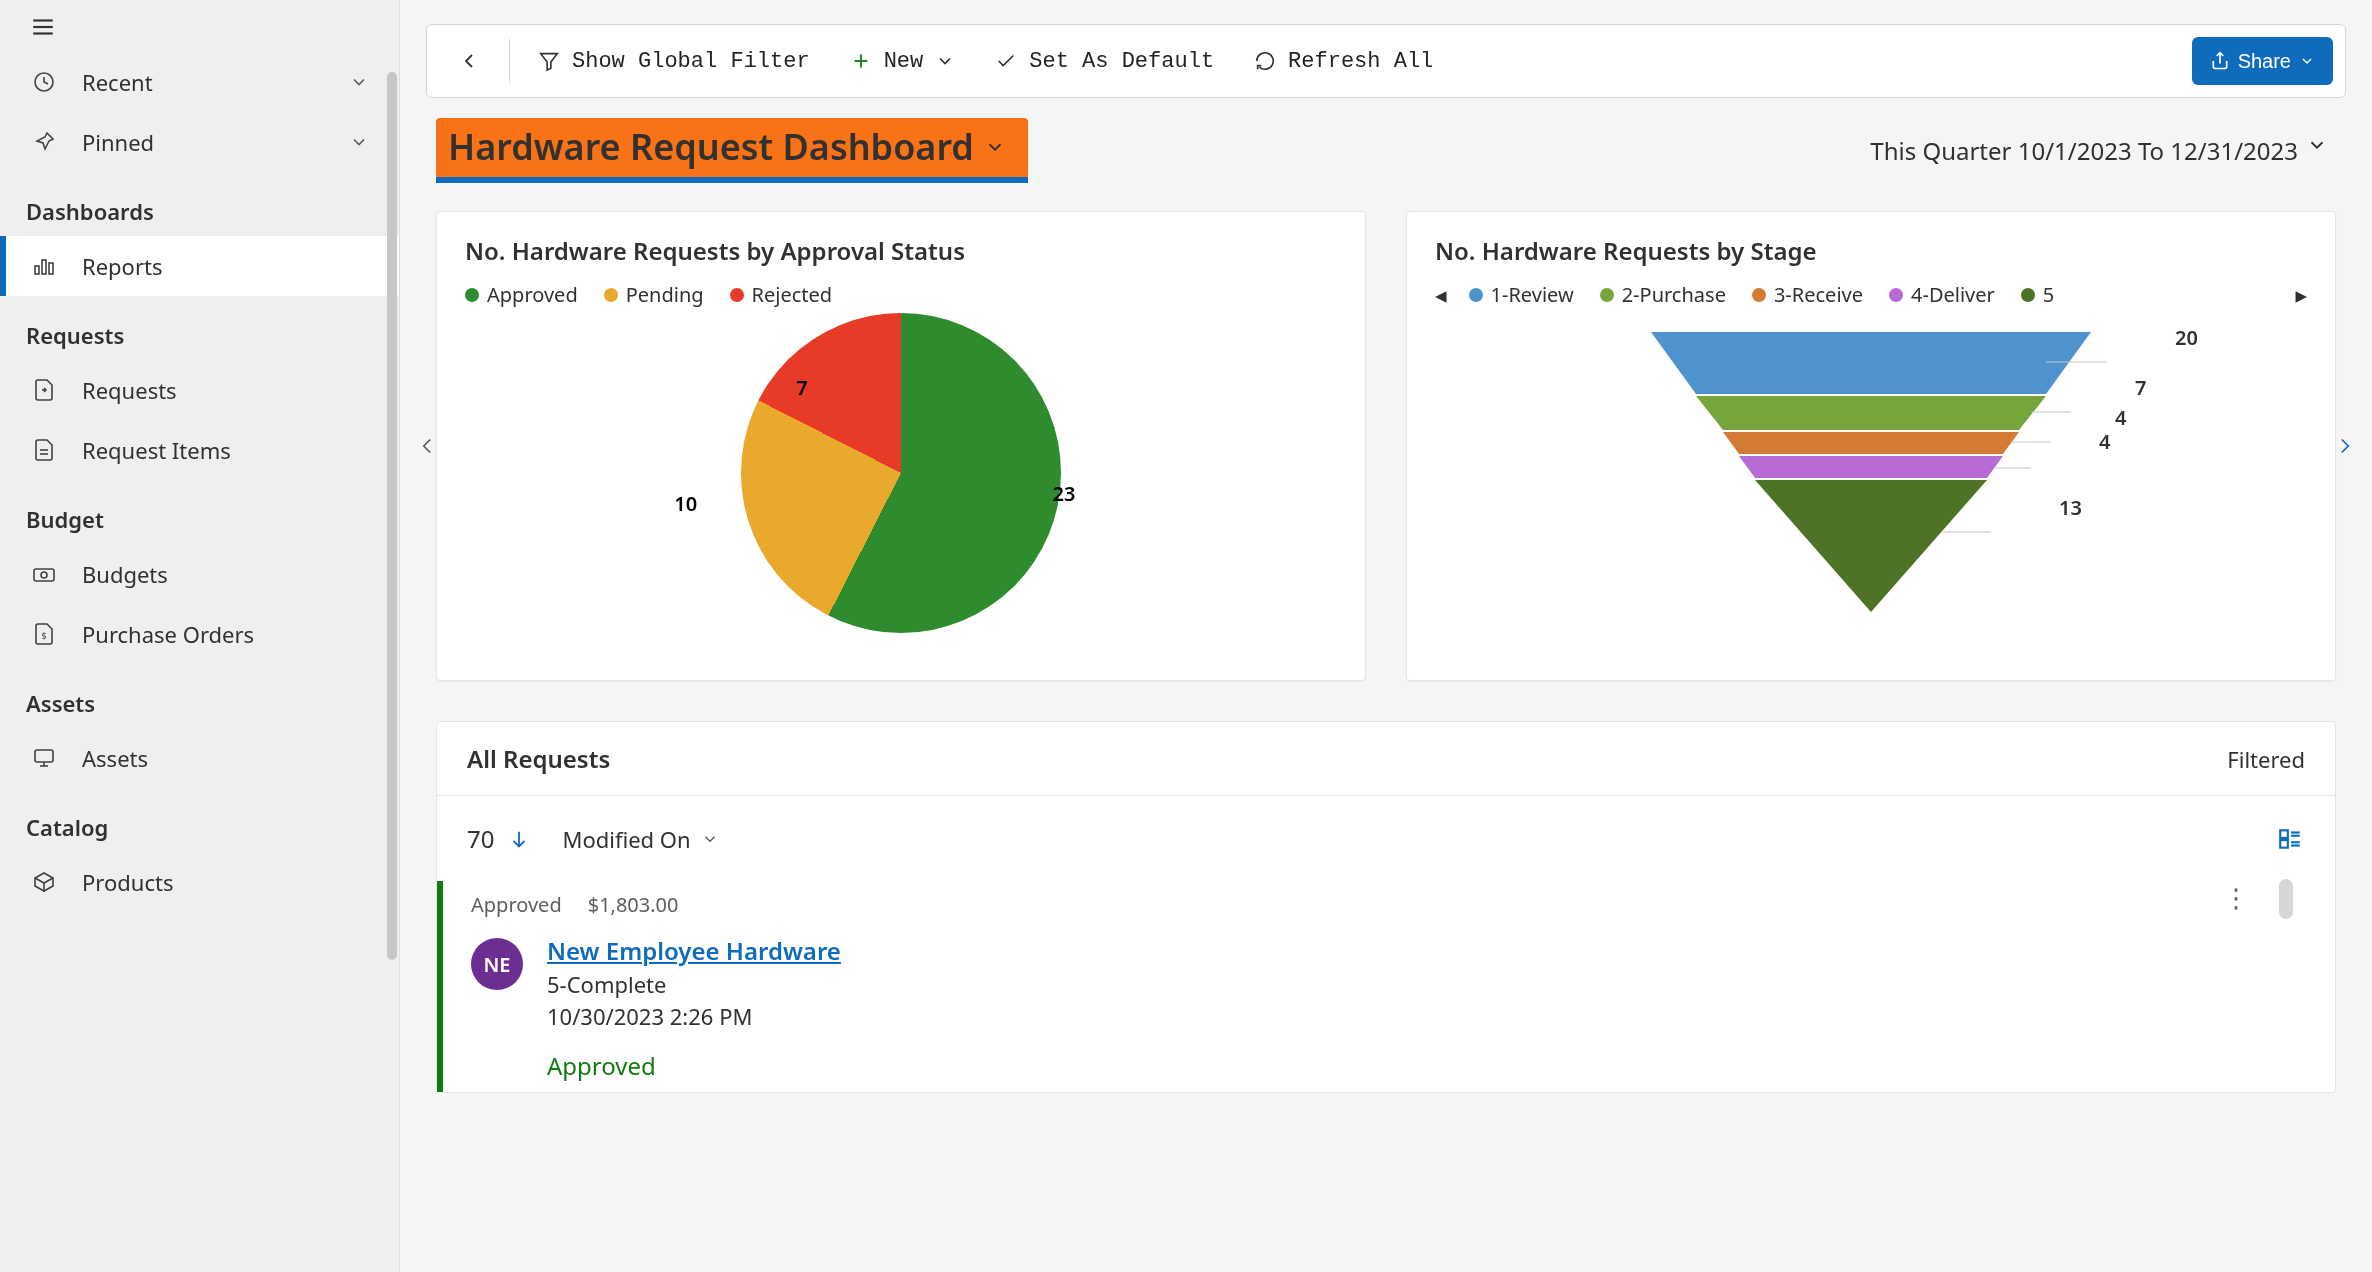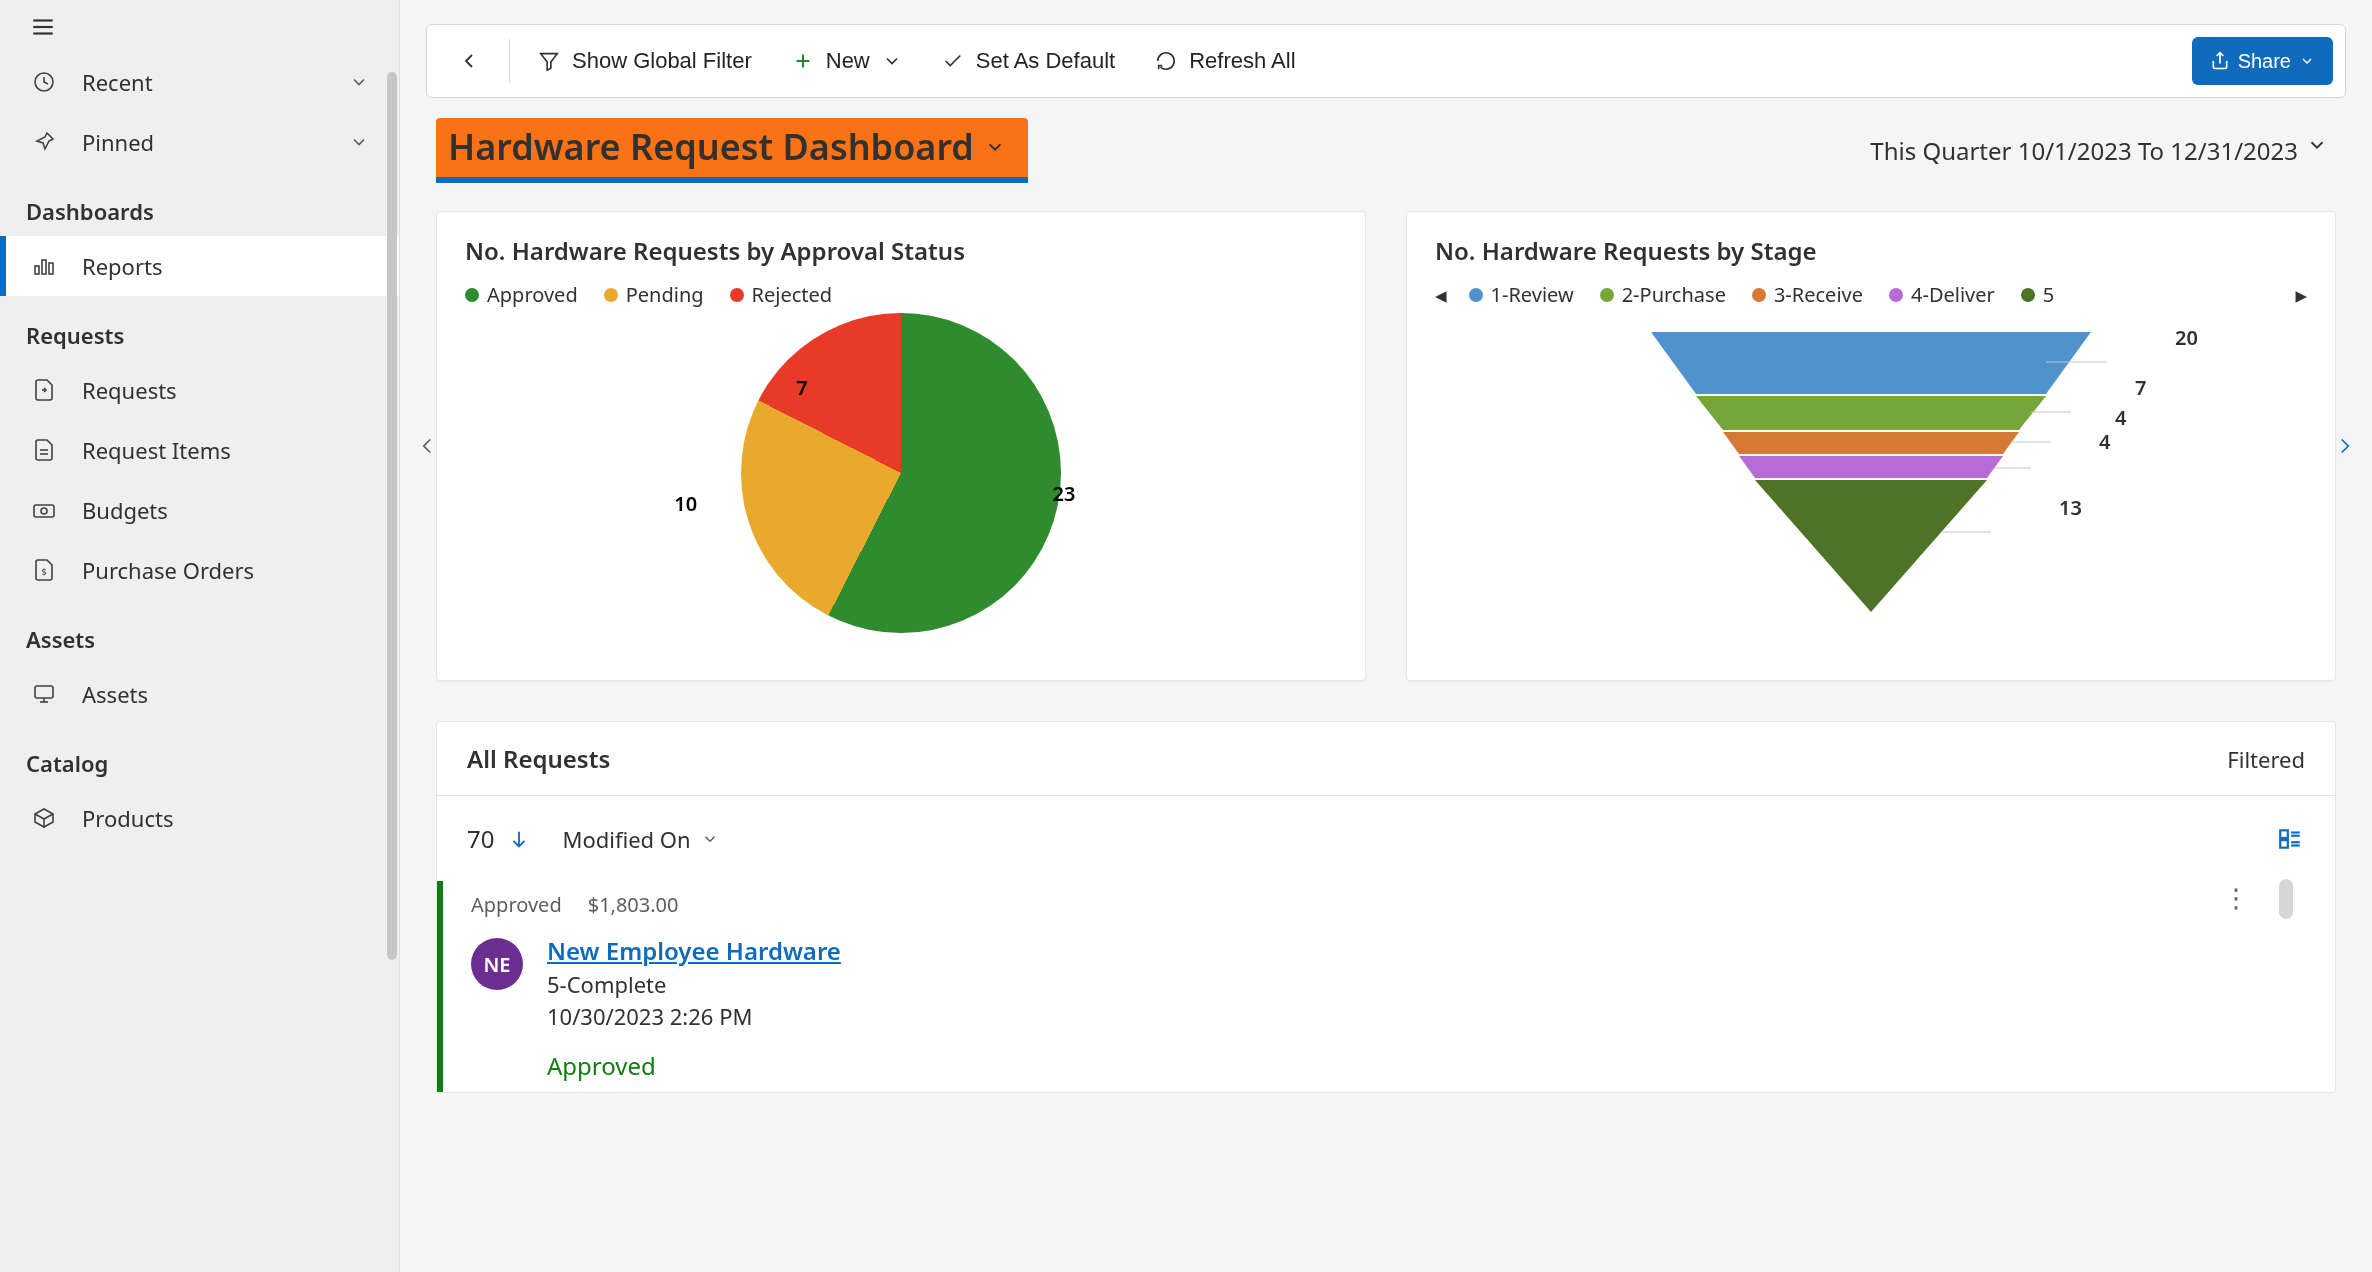--- a/index.html
+++ b/index.html
@@ -16,21 +16,21 @@
   .sidebar-inner { height: calc(100% - 2px); overflow-y: auto; }
   .sidebar .fake-scroll { position: absolute; right: 0; top: 72px; bottom: 16px; width: 14px; }
   .sidebar .fake-scroll .thumb { position:absolute; left:2px; right:2px; top:0; height:75%; background:#c8c6c4; border-radius:6px;}
   .sidebar .icon-slot { width: 28px; display:flex; align-items:center; justify-content:center; color:#424242; }
 
   
   .main { flex: 1; display: flex; flex-direction: column; background: #f5f5f5; height: 100%; overflow: hidden; }
 
   
   .command-bar { display:flex; align-items:center; gap: 4px; background:#fff; border:1px solid #d6d6d6; border-radius:6px; margin: 24px 26px 10px 26px; height:74px; padding: 0 12px; }
-  .cmd-btn { display:flex; align-items:center; gap:12px; padding: 8px 18px; font-size:22px; color:#242424; background:none; border:none; cursor:pointer; border-radius:4px; height:52px;}
+  .cmd-btn { display:flex; align-items:center; gap:12px; padding: 8px 18px; font-size:22px; color:#242424; background:none; border:none; cursor:pointer; border-radius:4px; height:52px;font-family:Liberation Mono, monospace;}
   .cmd-sep { width:1px; height:44px; background:#d6d6d6; margin:0 6px;}
   .spacer { flex:1; }
   .share-btn { display:flex; align-items:center; gap:8px; padding:8px 18px; font-size:20px; color:#fff; background:#0f6cbd; border:none; border-radius:6px; cursor:pointer; height:48px;}
   .share-btn svg { stroke:#fff; }
 
   
   .title-row { display:flex; align-items:center; justify-content:space-between; padding: 10px 36px 8px 36px; }
   .dash-title { display:flex; align-items:center; gap:10px; background:#f97316; padding:4px 22px 6px 12px; border-bottom:6px solid #0f6cbd; border-radius:4px 4px 0 0; font-size:36px; font-weight:600; }
   .date-range { display:flex; align-items:flex-start; gap:8px; font-size:24px; color:#323130; padding-right:8px;}
 
@@ -147,20 +147,21 @@
       <span class="icon-slot">
         <svg width="24" height="24" viewBox="0 0 24 24" fill="none" stroke="#424242" stroke-width="1.6">
             <path d="M6 2h9l5 5v13a2 2 0 0 1-2 2H6a2 2 0 0 1-2-2V4a2 2 0 0 1 2-2z"></path>
             <line x1="8" y1="12" x2="16" y2="12"></line>
             <line x1="8" y1="16" x2="16" y2="16"></line>
           </svg>
       </span>
       <span class="nav-label">Request Items</span>
     </div>
 
+    <div class="section-header">Budget</div>
     <div class="nav-item">
       <span class="icon-slot">
         <svg width="24" height="24" viewBox="0 0 24 24" fill="none" stroke="#424242" stroke-width="1.6">
             <rect x="2" y="7" width="20" height="12" rx="2"></rect>
             <circle cx="12" cy="13" r="3"></circle>
           </svg>
       </span>
       <span class="nav-label">Budgets</span>
     </div>
     <div class="nav-item">

